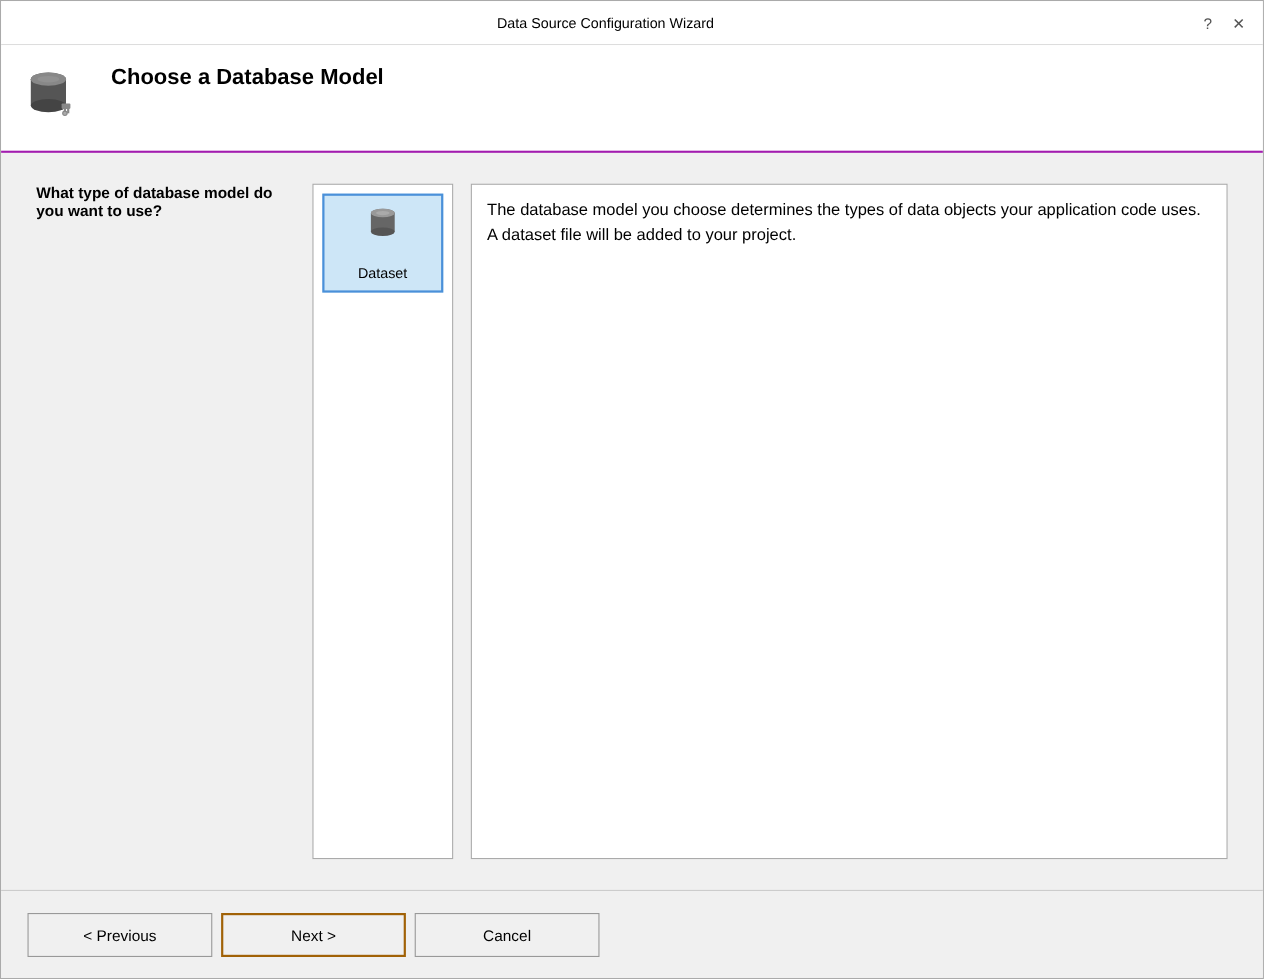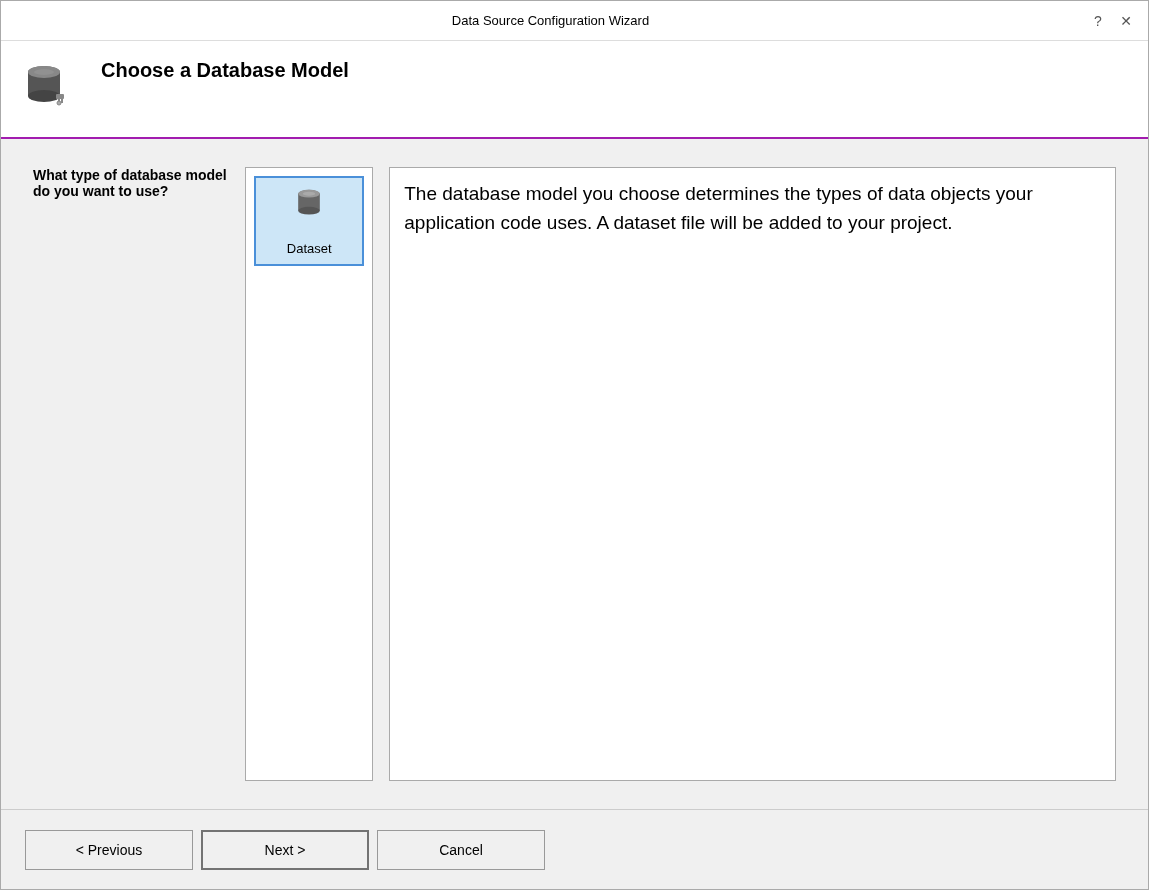--- a/index.html
+++ b/index.html
@@ -140,21 +140,21 @@
       font-size: 13px;
       color: #000;
     }
 
     
     .description-box {
       background: #ffffff;
       border: 1px solid #aaa;
       padding: 12px 14px;
       min-height: 90px;
-      font-size: 19px;
+      font-size: 15px;
       line-height: 1.5;
       color: #000;
     }
 
     
     .wizard-footer {
       background: #f0f0f0;
       border-top: 1px solid #ccc;
       padding: 16px 24px;
       display: flex;
@@ -171,21 +171,21 @@
       padding: 0 16px;
       font-size: 14px;
       cursor: pointer;
       border: 1px solid #999;
       background: #f0f0f0;
       color: #000;
       font-family: 'Segoe UI', Arial, sans-serif;
     }
 
     .btn-active {
-      border: 2px solid #737373;
+      border: 2px solid #a16207;
       background: #f0f0f0;
     }
 
     .btn-disabled {
       color: #aaa;
       cursor: not-allowed;
     }
   </style>
 </head>
 <body>

